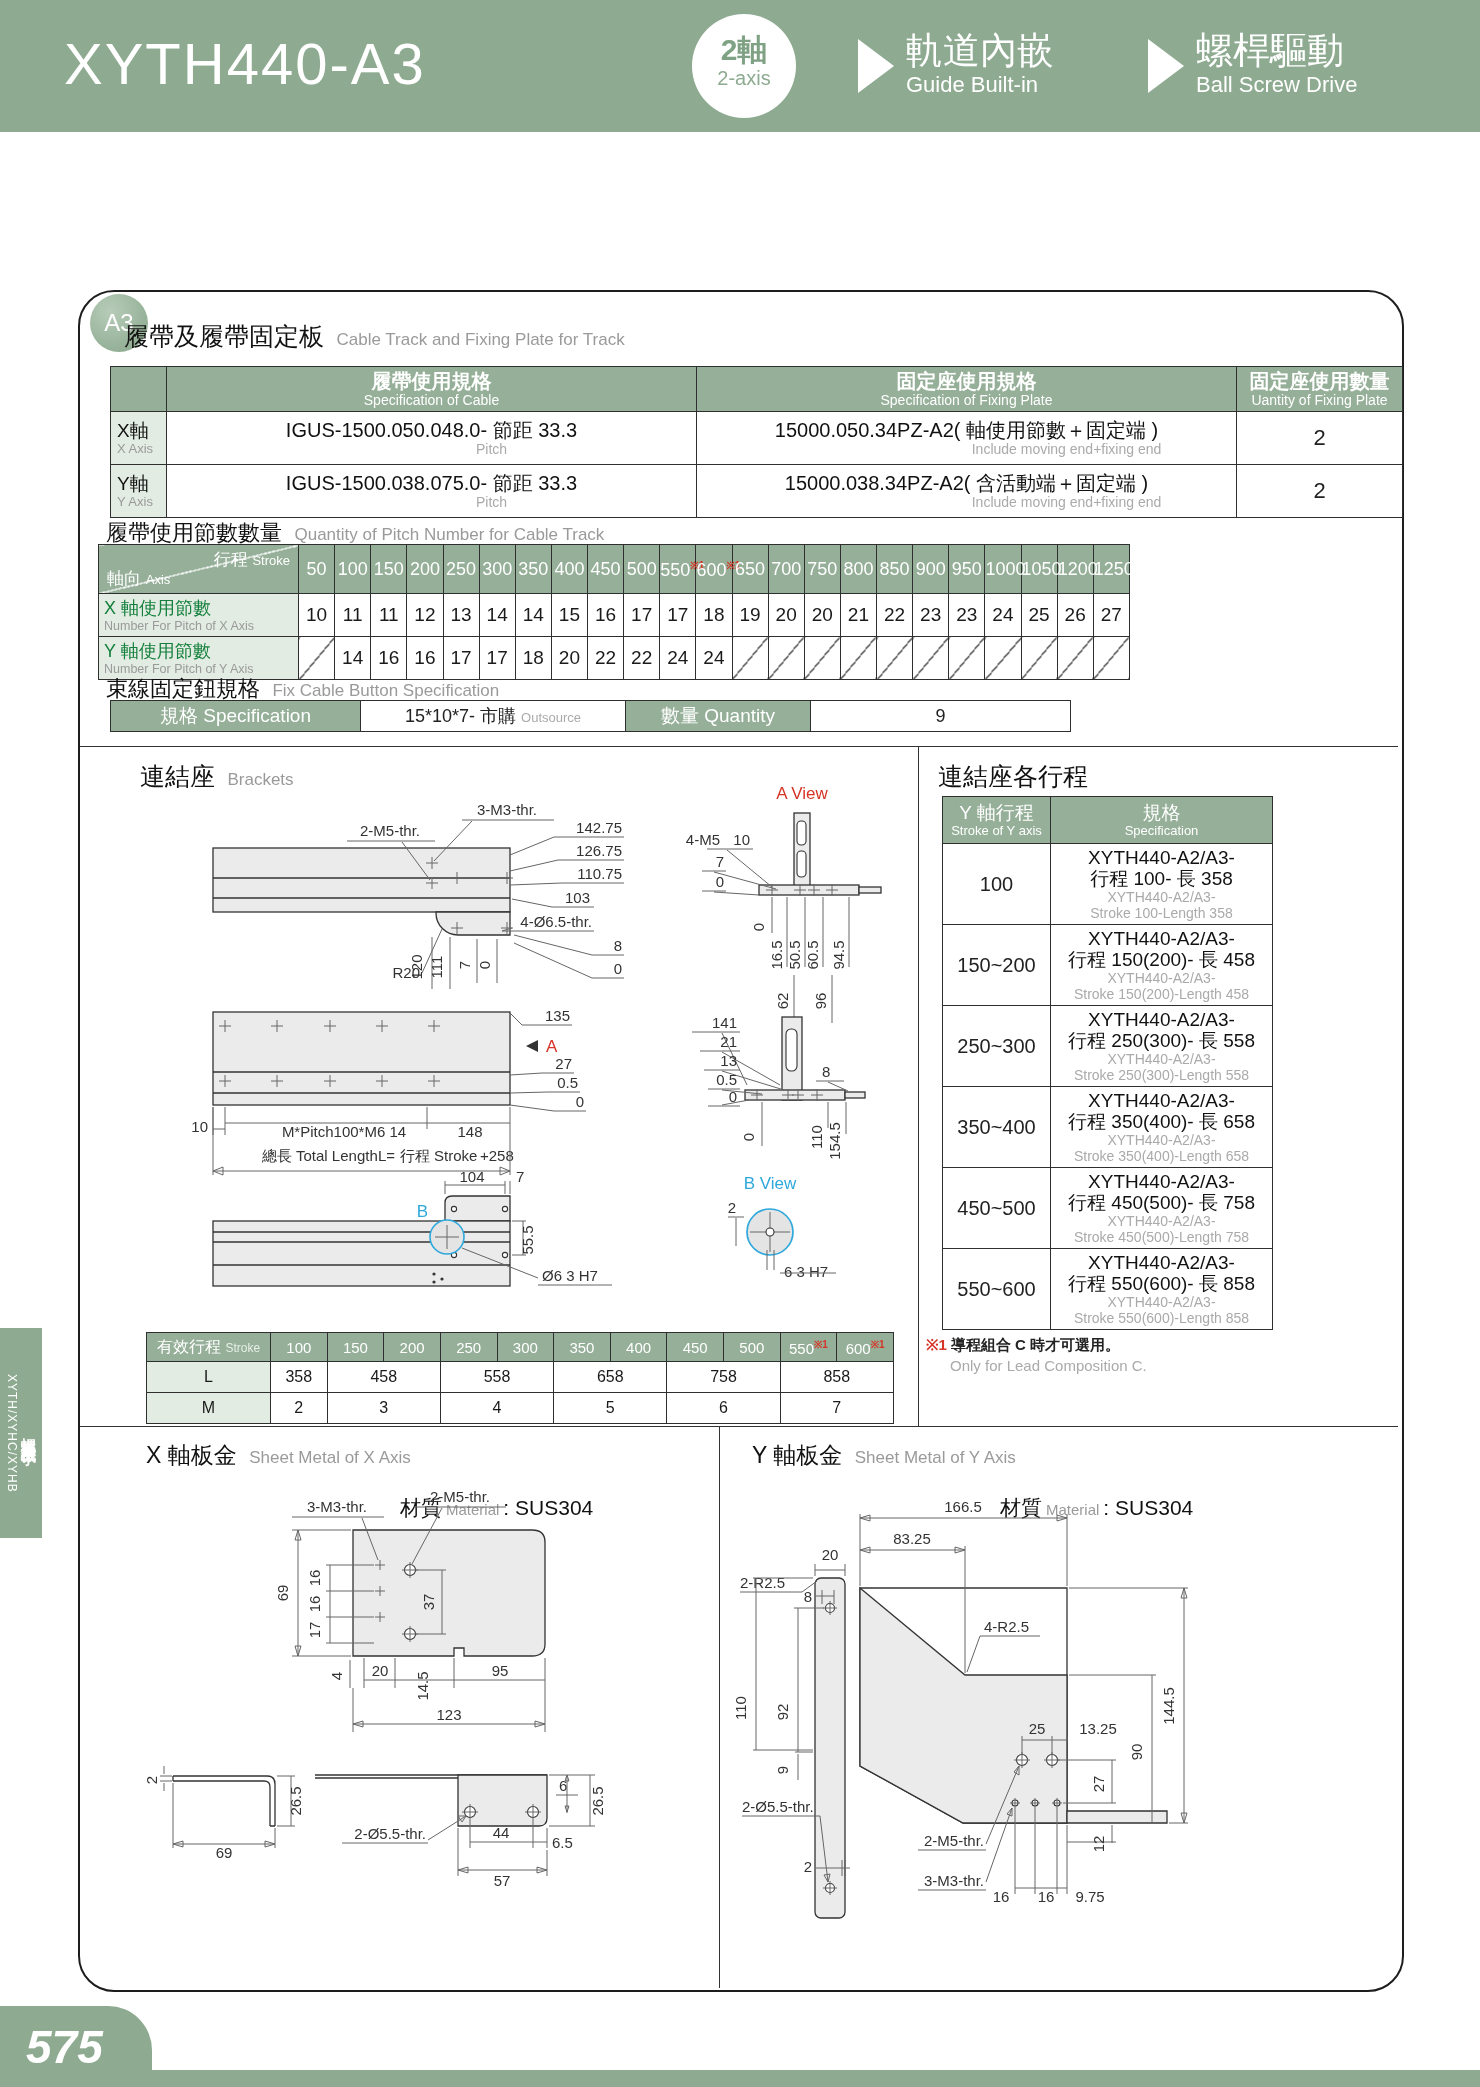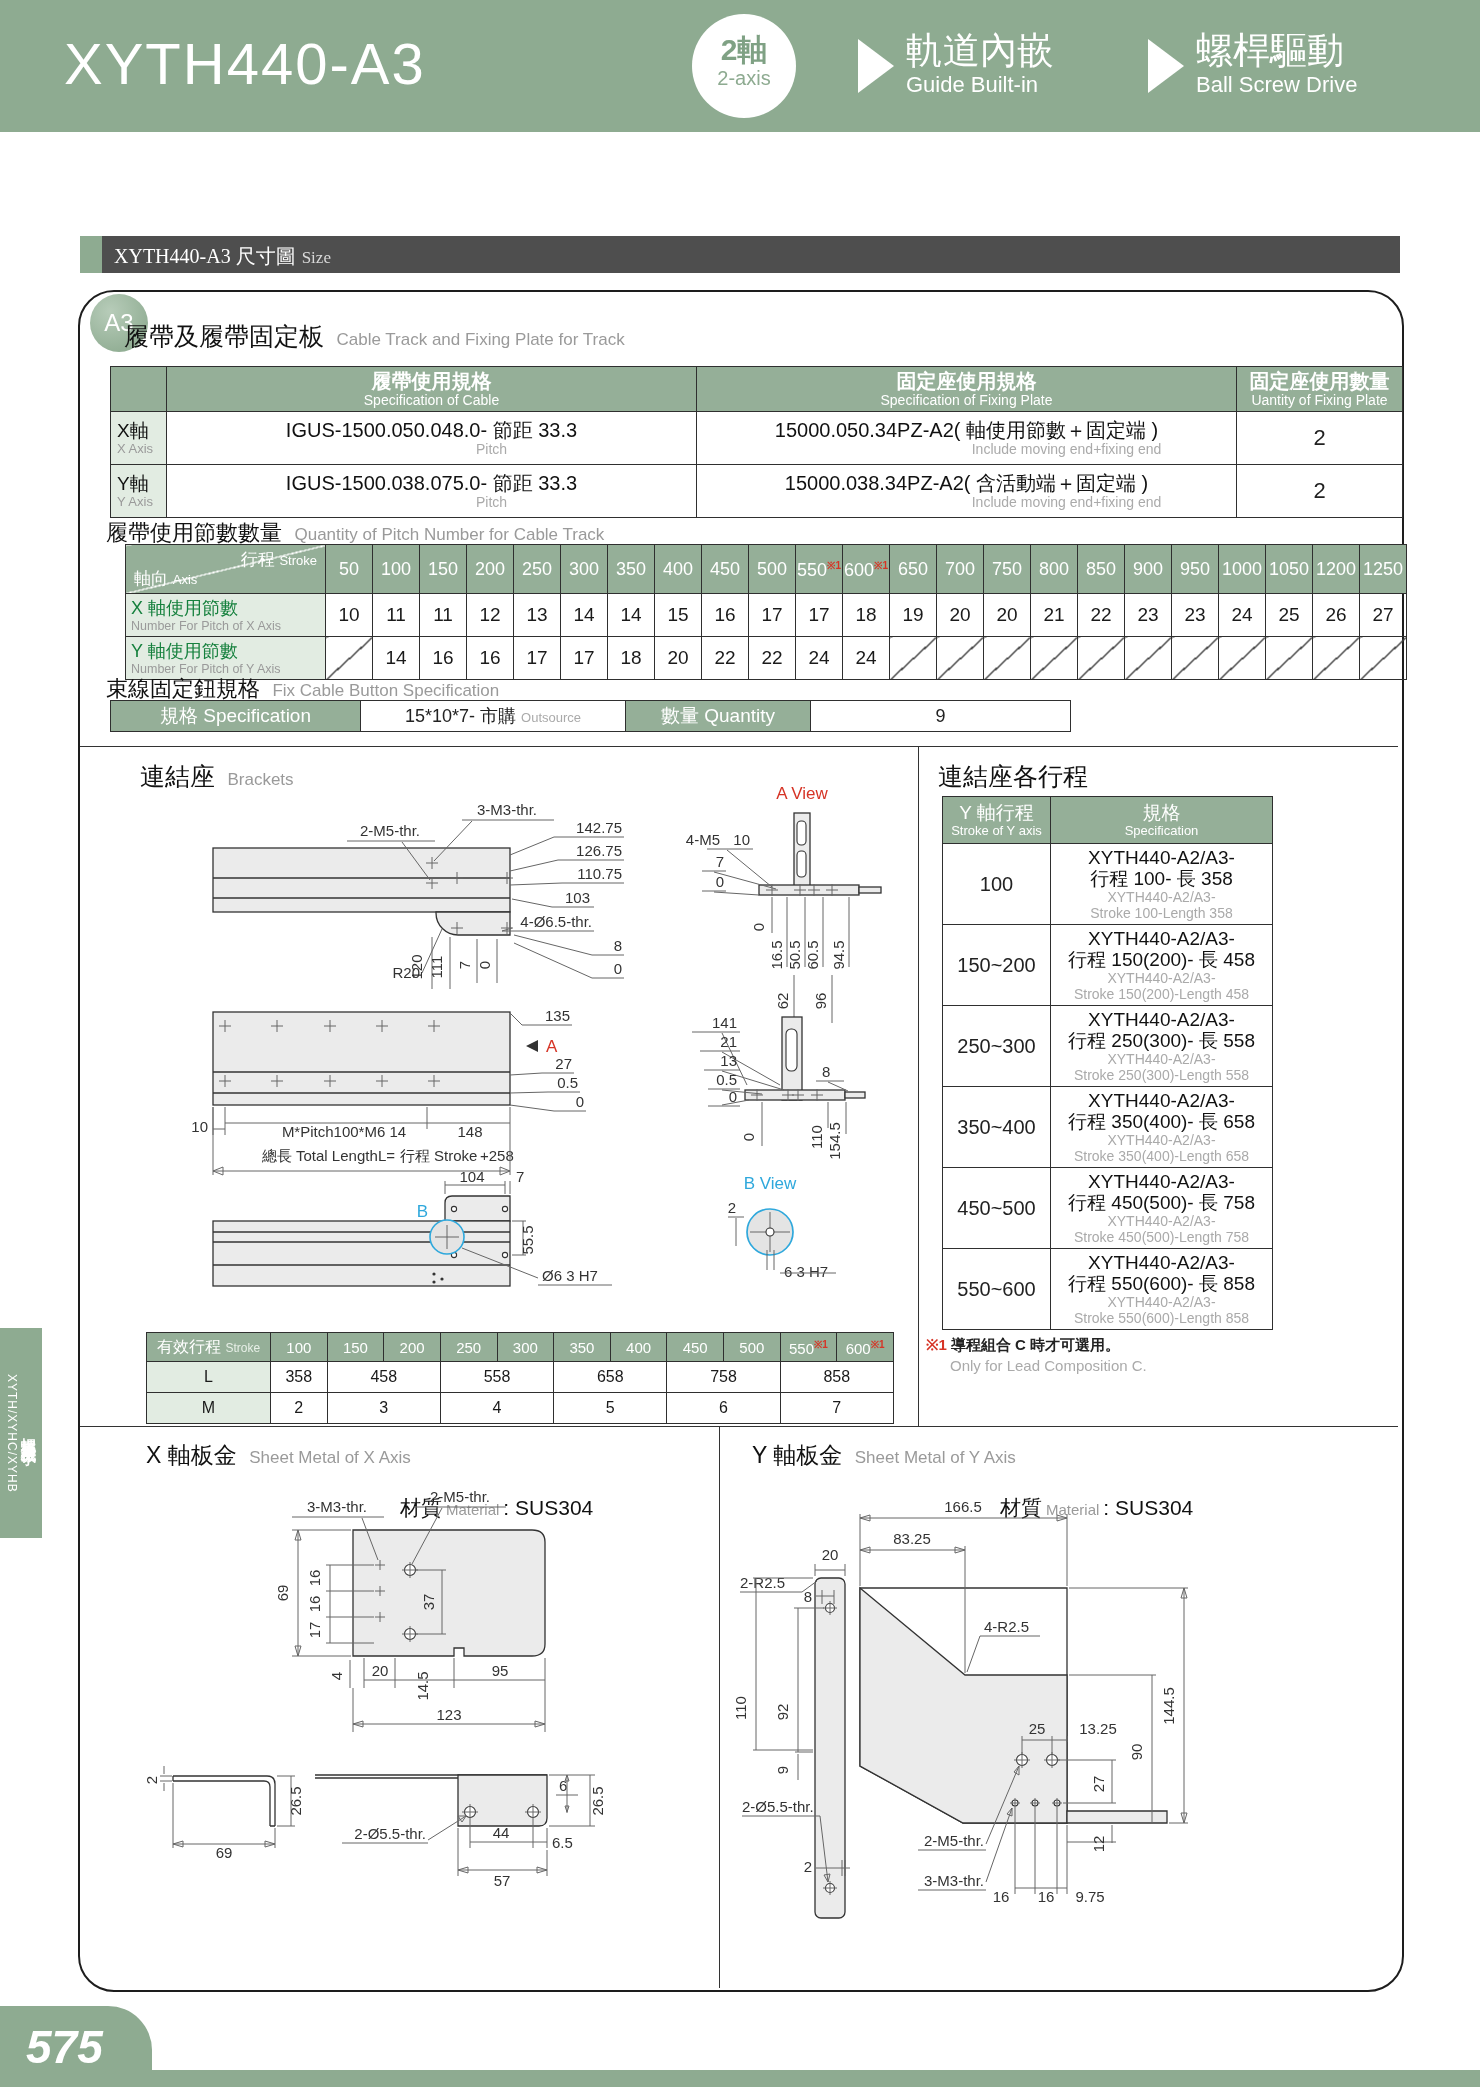--- a/index.html
+++ b/index.html
@@ -47,21 +47,21 @@
   .cable-tbl tbody td{height:52px;text-align:center;vertical-align:middle;}
   .cable-tbl .axis{text-align:left;padding-left:6px;}
   .cable-tbl .az{font-size:19px;color:#111;line-height:21px;}
   .cable-tbl .ae{font-size:13px;color:#9a9a9a;line-height:15px;}
   .cable-tbl .main{font-size:20px;color:#111;line-height:22px;}
   .cable-tbl .sub{font-size:14px;color:#aaa;line-height:16px;}
   .cable-tbl .sub.s1{transform:translateX(60px);}
   .cable-tbl .sub.s2{transform:translateX(100px);}
   .cable-tbl .qty{font-size:22px;}
   
-  .pitch-tbl{position:absolute;left:119px;top:544px;width:1282px;border:1.5px solid #2f2f2f;}
+  .pitch-tbl{position:absolute;left:92px;top:544px;width:1032px;border:1.5px solid #2f2f2f;}
   .pitch-tbl th,.pitch-tbl td{font-weight:normal;}
   .pitch-tbl thead th{height:48px;font-size:18px;}
   .pitch-tbl tbody td{height:42px;text-align:center;font-size:19px;color:#1a1a1a;}
   .pitch-tbl .corner{position:relative;background:#95AF98;
     background-image:linear-gradient(to bottom right,transparent 49.3%,#fff 49.3%,#fff 50.7%,transparent 50.7%);}
   .pitch-tbl .corner .tr{position:absolute;top:3px;right:8px;color:#fff;font-size:17px;}
   .pitch-tbl .corner .tr .en{font-size:13px;}
   .pitch-tbl .corner .bl{position:absolute;bottom:3px;left:8px;color:#fff;font-size:17px;}
   .pitch-tbl .corner .bl .en{font-size:13px;}
   .pitch-tbl .rowlab{text-align:left;padding-left:5px;}
@@ -130,26 +130,20 @@
       <div class="fz">軌道內嵌</div>
       <div class="fe">Guide Built-in</div>
     </div>
     <span class="tri" style="left:1148px;top:39px;"></span>
     <div class="feat" style="left:1196px;top:30px;">
       <div class="fz">螺桿驅動</div>
       <div class="fe">Ball Screw Drive</div>
     </div>
   </header>
 
-  <div class="section-bar">
-    <span class="acc"></span>
-    <span class="t1">
-      <span>XYTH440-A3 尺寸圖</span><span class="t2">Size</span>
-    </span>
-  </div>
 
   <div class="container"></div>
   <div class="hdiv" style="top:746px;"></div>
   <div class="hdiv" style="top:1426px;"></div>
   <div class="vdiv" style="left:918px;top:746px;height:680px;"></div>
   <div class="vdiv" style="left:719px;top:1426px;height:562px;"></div>
 
   <div class="a3badge">A3</div>
   <div class="abs" style="left:124px;top:320px;">
     <span class="ttl-zh">履帶及履帶固定板</span>

